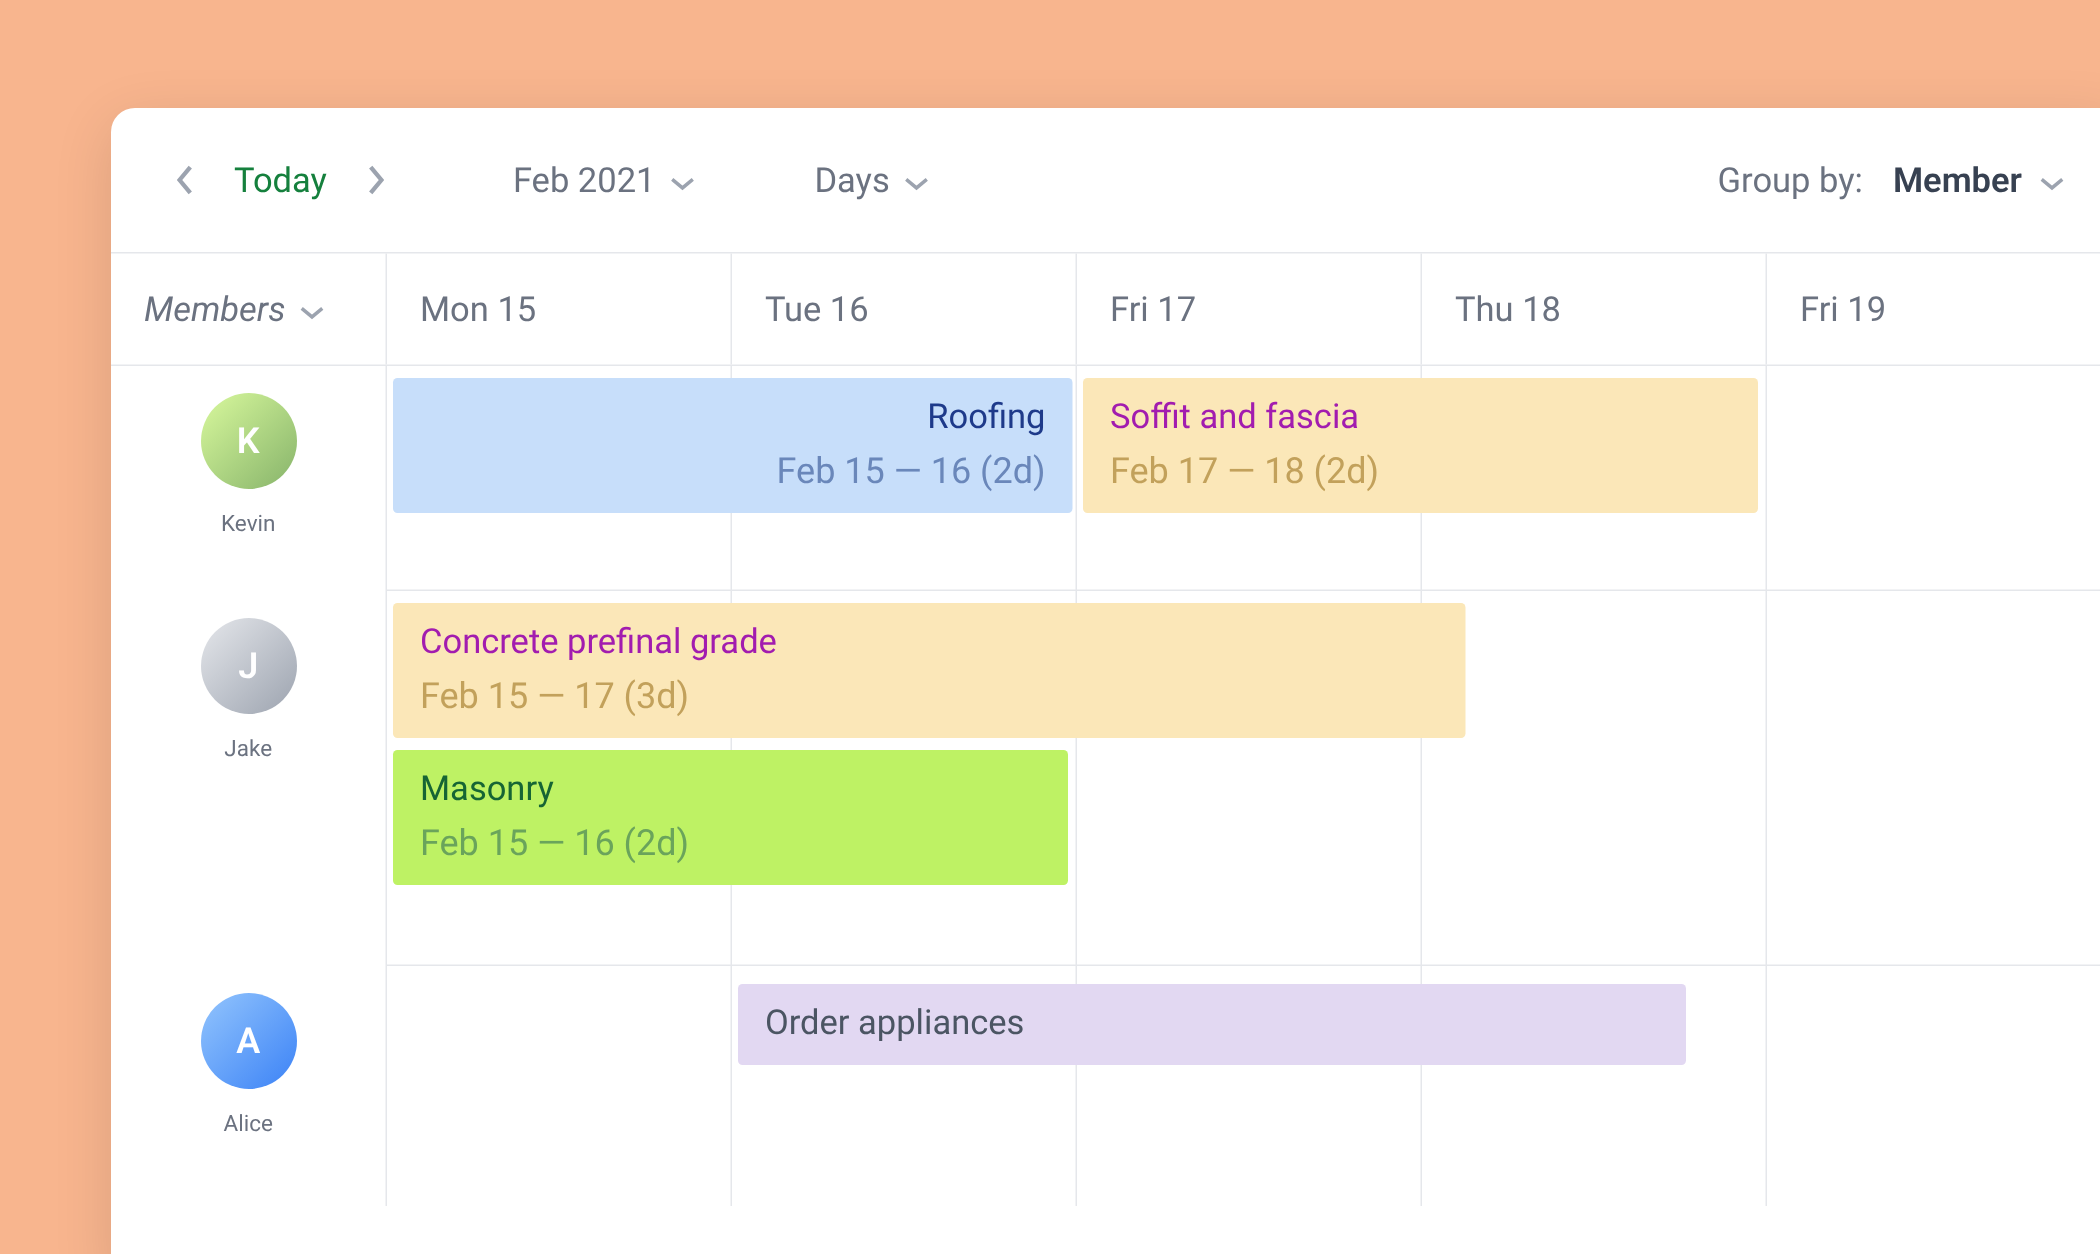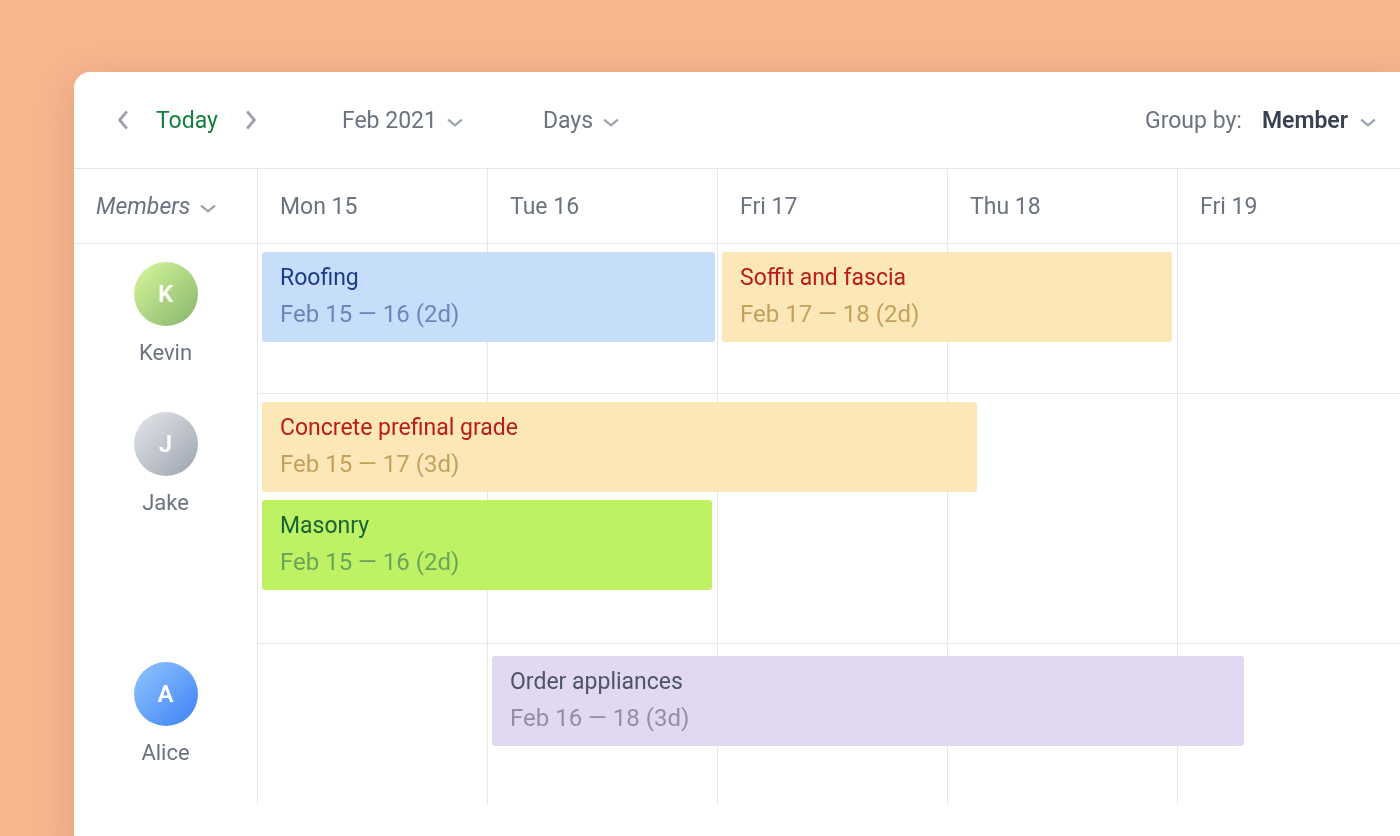--- a/index.html
+++ b/index.html
@@ -90,21 +90,21 @@
   .avatar {
     width: 64px; height: 64px; border-radius: 50%;
     background: linear-gradient(135deg,#cbd5e1,#94a3b8);
     display: flex; align-items: center; justify-content: center;
     color: #fff; font-weight: 600; font-size: 24px;
     overflow: hidden;
   }
   .avatar.green { background: linear-gradient(135deg,#d9f99d,#86b36a); }
   .avatar.blue  { background: linear-gradient(135deg,#93c5fd,#3b82f6); }
   .avatar.gray  { background: linear-gradient(135deg,#e5e7eb,#9ca3af); }
-  .member-name { margin-top: 14px; font-size: 22px; color: #6b7280; }
+  .member-name { margin-top: 14px; font-size: 15px; color: #6b7280; }
 
   .lanes {
     position: relative;
   }
   .gridlines {
     position: absolute; inset: 0;
     display: grid;
     grid-template-columns: repeat(5, 230px);
     pointer-events: none;
   }
@@ -125,21 +125,21 @@
     cursor: pointer;
   }
   .task-title { font-size: 23px; line-height: 1.2; }
   .task-sub   { font-size: 24px; margin-top: 8px; opacity: 0.75; }
 
   .task.blue   { background: #c7defa; }
   .task.blue .task-title { color: #1e3a8a; }
   .task.blue .task-sub   { color: #4b6aa5; }
 
   .task.yellow { background: #fbe7b8; }
-  .task.yellow .task-title { color: #b91c1c; }
+  .task.yellow .task-title { color: #a21caf; }
   .task.yellow .task-sub   { color: #b08a3c; }
 
   .task.green  { background: #bef264; }
   .task.green .task-title { color: #166534; }
   .task.green .task-sub   { color: #4f8a58; }
 
   .task.purple { background: #e2d8f2; }
   .task.purple .task-title { color: #4b5563; }
   .task.purple .task-sub   { color: #7a7490; }
 </style>
@@ -246,21 +246,21 @@
     <div class="lanes">
       <div class="gridlines">
           <div></div>
           <div></div>
           <div></div>
           <div></div>
           <div></div>
         </div>
 
       <div class="row h150">
-        <div class="task blue" style="left:4px; top:8px; width:453px;">
+        <div class="task blue" style="left:4px; top:8px; width:453px;text-align:right;">
           <div class="task-title">Roofing</div>
           <div class="task-sub">Feb 15  — 16 (2d)</div>
         </div>
         <div class="task yellow" style="left:464px; top:8px; width:450px;">
           <div class="task-title">Soffit and fascia</div>
           <div class="task-sub">Feb 17  — 18 (2d)</div>
         </div>
       </div>
 
       <div class="row h250">
@@ -268,21 +268,20 @@
           <div class="task-title">Concrete prefinal grade</div>
           <div class="task-sub">Feb 15  — 17 (3d)</div>
         </div>
         <div class="task green" style="left:4px; top:106px; width:450px;">
           <div class="task-title">Masonry</div>
           <div class="task-sub">Feb 15  — 16 (2d)</div>
         </div>
       </div>
 
       <div class="row h160">
-        <div class="task purple" style="left:234px; top:12px; width:752px;">
+        <div class="task purple" style="left:234px; top:12px; width:632px;">
           <div class="task-title">Order appliances</div>
-          <div class="task-sub">Feb 16  — 18 (3d)</div>
         </div>
       </div>
 
     </div>
   </div>
 </div>
 
 </body></html>

